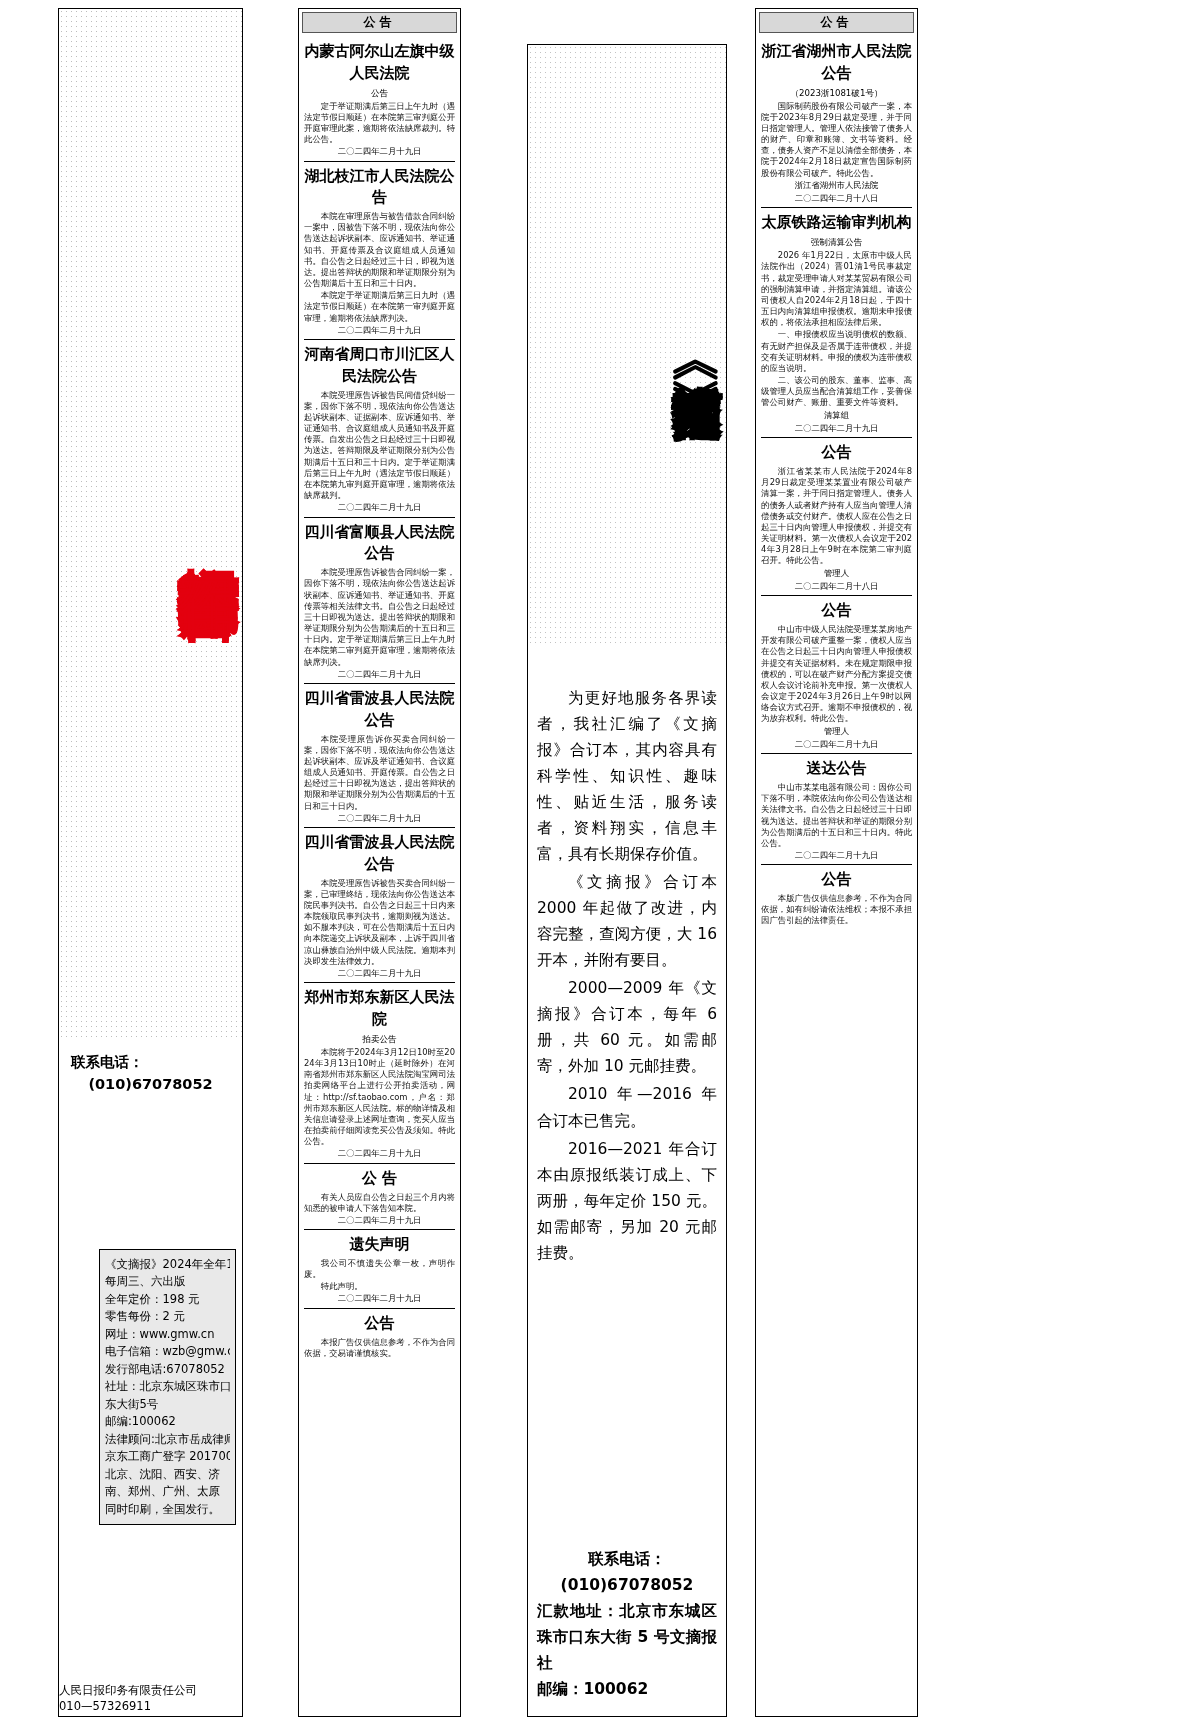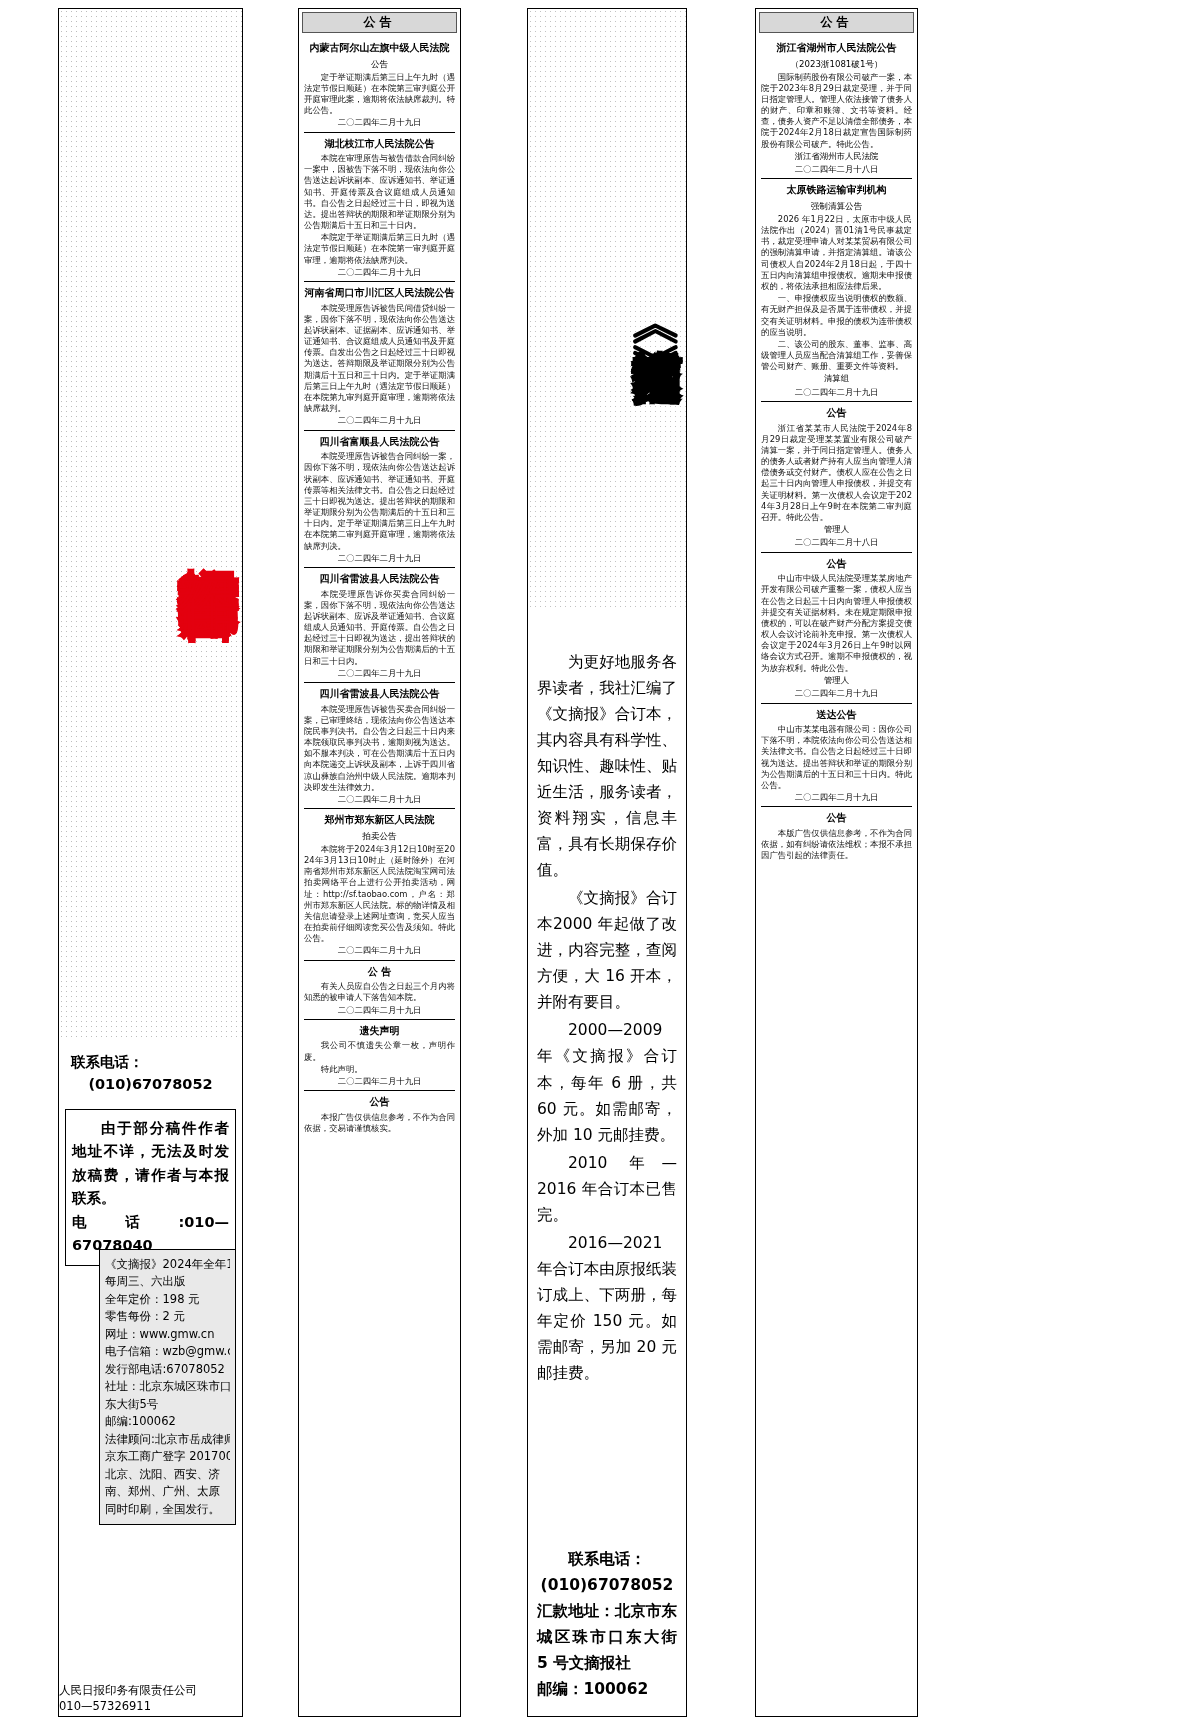--- a/index.html
+++ b/index.html
@@ -109,21 +109,21 @@
     text-align: center;
     font-size: 12px;
     font-weight: bold;
     letter-spacing: 4px;
     padding: 1px 0;
     font-family: "DejaVu Sans", sans-serif;
   }
   .newsbody { padding: 2px 5px 4px 5px; }
   .nb-title {
     text-align: center;
-    font-size: 10px;
+    font-size: 15px;
     font-weight: bold;
     line-height: 1.45;
     margin: 4px 0 2px 0;
     font-family: "DejaVu Sans", sans-serif;
   }
   .nb-sub {
     text-align: center;
     font-size: 8.6px;
     line-height: 1.4;
     margin: 1px 0 2px 0;
@@ -143,21 +143,21 @@
   .nb-right {
     text-align: center;
     font-size: 8.4px;
     line-height: 1.35;
     margin: 0 0 2px 0;
     font-family: "DejaVu Sans", sans-serif;
   }
   .nb-rule { height: 1px; background: #000; margin: 3px 0 3px 0; }
 
   
-  #col3 { left: 527px; width: 160px; }
+  #col3 { left: 527px; width: 200px; margin-top: 36px; }
   .c3-dots {
     position: absolute;
     left: 0; right: 0; top: 0; height: 600px;
     background-image: radial-gradient(#c2c2c2 0.9px, transparent 1px);
     background-size: 5px 5px;
   }
   .c3-title {
     position: absolute;
     top: 20px; left: 0; right: 0;
     text-align: center;
@@ -198,24 +198,20 @@
 
   <div class="col" id="col1">
     <div class="dotted-bg"></div>
     <div class="red-vert-text">文摘报广告部竭诚与广告公司合作</div>
 
     <div class="c1-phone">
       <span class="lbl">联系电话：</span>
       <span>(010)67078052</span>
     </div>
 
-    <div class="c1-box">
-      <span class="ind">由于部分稿件作者地址不详，无法及时发放稿费，请作者与本报联系。</span>
-      <span>电话:010—67078040</span>
-    </div>
 
     <div class="c1-imprint">
       <div>《文摘报》2024年全年100期</div>
       <div>每周三、六出版</div>
       <div>全年定价：198 元</div>
       <div>零售每份：2 元</div>
       <div>网址：www.gmw.cn</div>
       <div>电子信箱：wzb@gmw.cn</div>
       <div>发行部电话:67078052</div>
       <div>社址：北京东城区珠市口</div>

